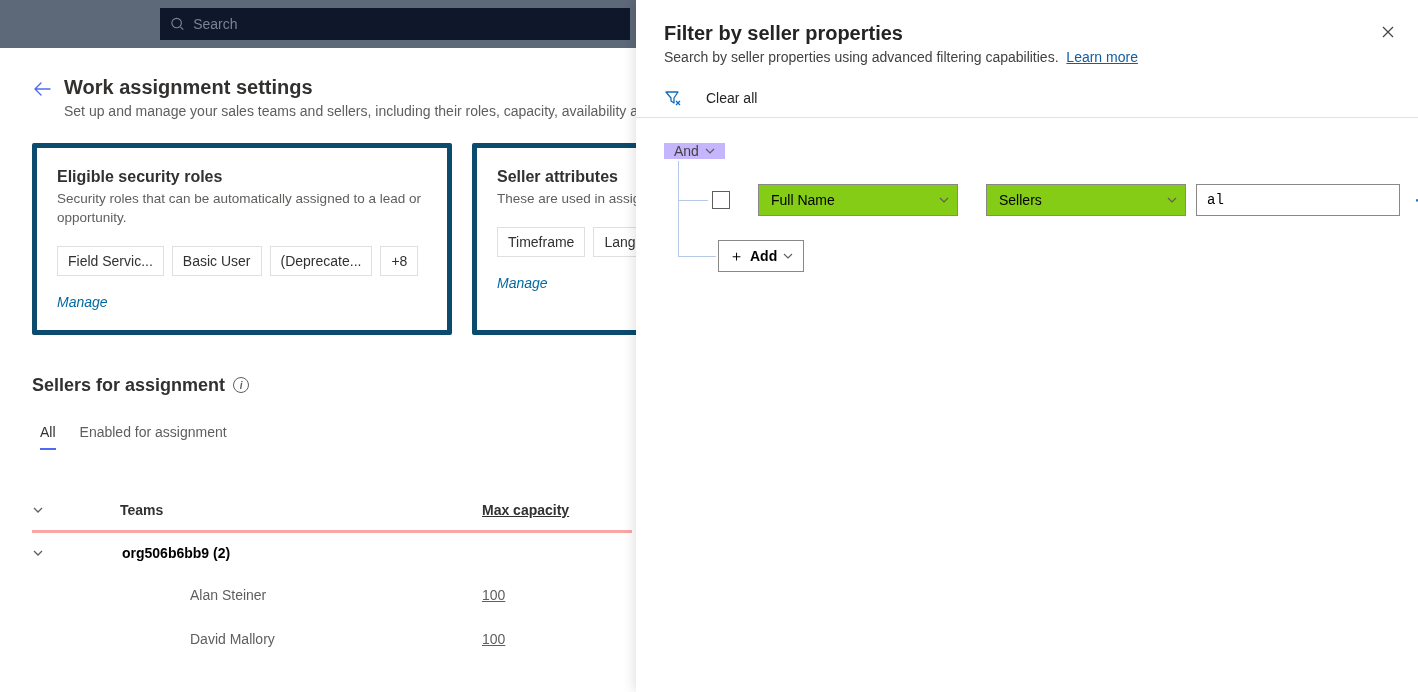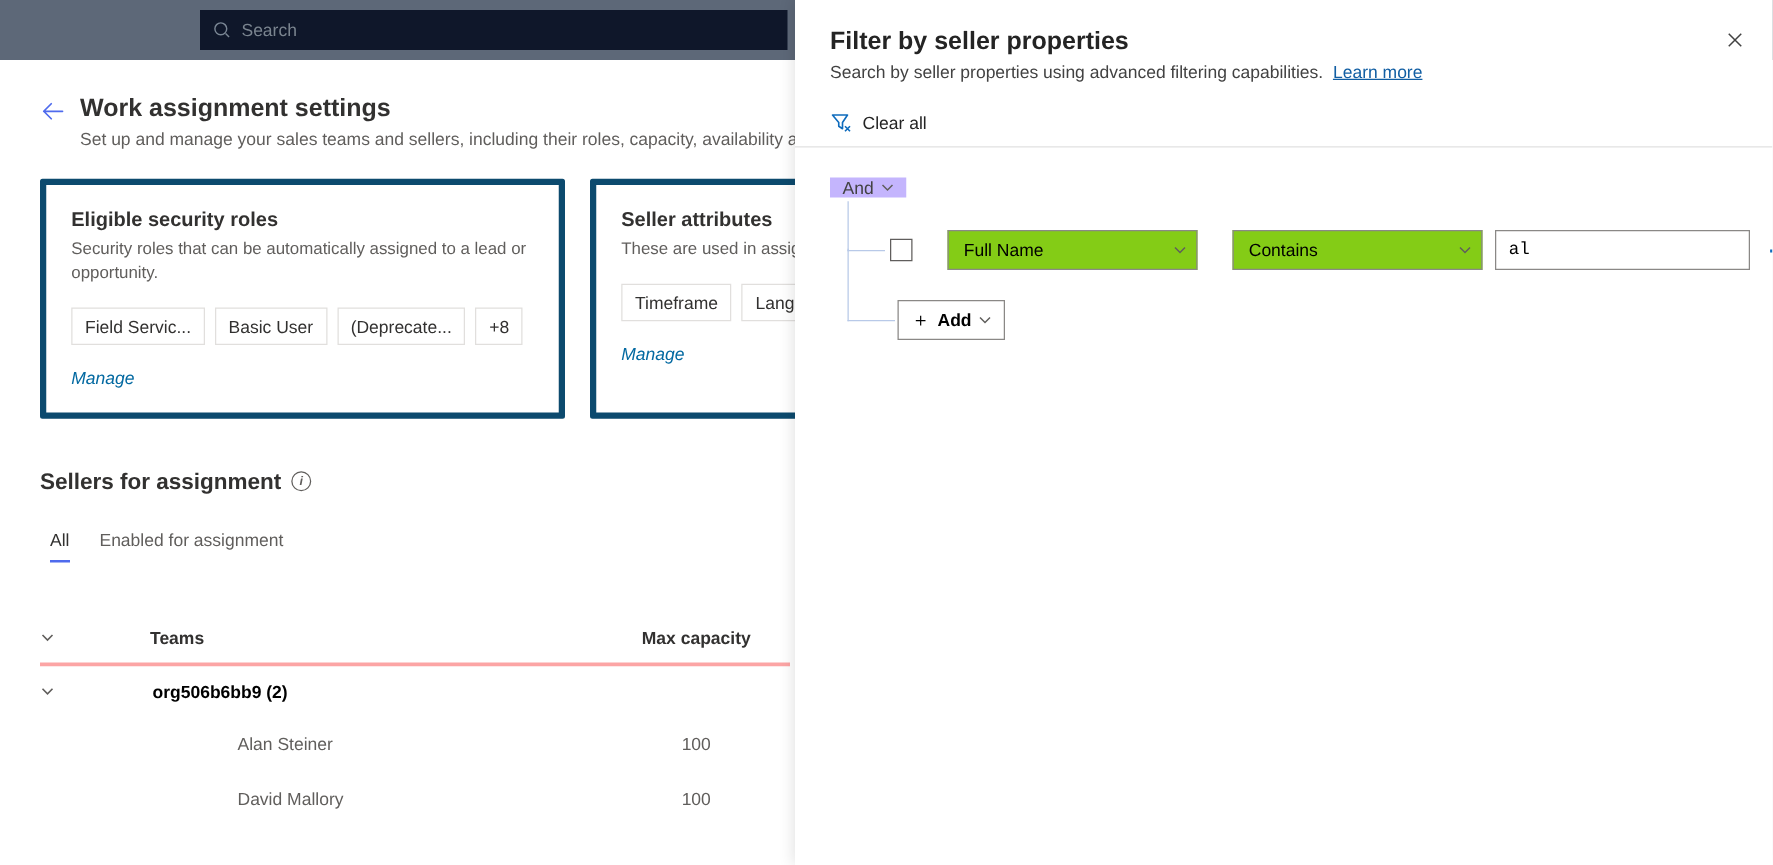--- a/index.html
+++ b/index.html
@@ -153,21 +153,21 @@
       display: flex;
       align-items: center;
       font-size: 14px;
       font-weight: 600;
       color: #323130;
       padding: 12px 0;
       border-bottom: 3px solid #fca5a5;
     }
     .col-chev { width: 60px; text-align: center; }
     .col-name { flex: 1; padding-left: 40px; }
-    .col-cap { width: 150px; text-align: center; }
+    .col-cap { width: 150px; text-align: left; text-decoration: underline; }
     .group-row {
       display: flex;
       align-items: center;
       font-size: 14px;
       font-weight: 600;
       padding: 12px 0;
     }
     .data-row {
       display: flex;
       align-items: center;
@@ -217,21 +217,21 @@
       top: 24px;
       right: 22px;
       cursor: pointer;
       color: #424242;
     }
     .clear-row {
       padding: 12px 28px 10px 28px;
       border-bottom: 1px solid #e1e1e1;
       display: flex;
       align-items: center;
-      gap: 8px;
+      gap: 24px;
     }
     .clear-all {
       font-size: 14px;
       color: #242424;
       cursor: pointer;
     }
     .filter-builder {
       padding: 24px 28px;
     }
     .and-chip {
@@ -459,21 +459,21 @@
       <div class="connector2"></div>
       <div class="rule-content">
         <div class="checkbox"></div>
         <div class="select-box field">
           <span>Full Name</span>
           <svg width="10" height="10" viewBox="0 0 10 10">
               <path d="M1 3 L5 7 L9 3" stroke="#605e5c" stroke-width="1.2" fill="none"></path>
             </svg>
         </div>
         <div class="select-box op">
-          <span>Contains</span>
+          <span>Sellers</span>
           <svg width="10" height="10" viewBox="0 0 10 10">
               <path d="M1 3 L5 7 L9 3" stroke="#605e5c" stroke-width="1.2" fill="none"></path>
             </svg>
         </div>
         <input class="value-input" value="al" style="">
         <span class="more-dots">⋯</span>
       </div>
     </div>
 
     <div class="add-row">

